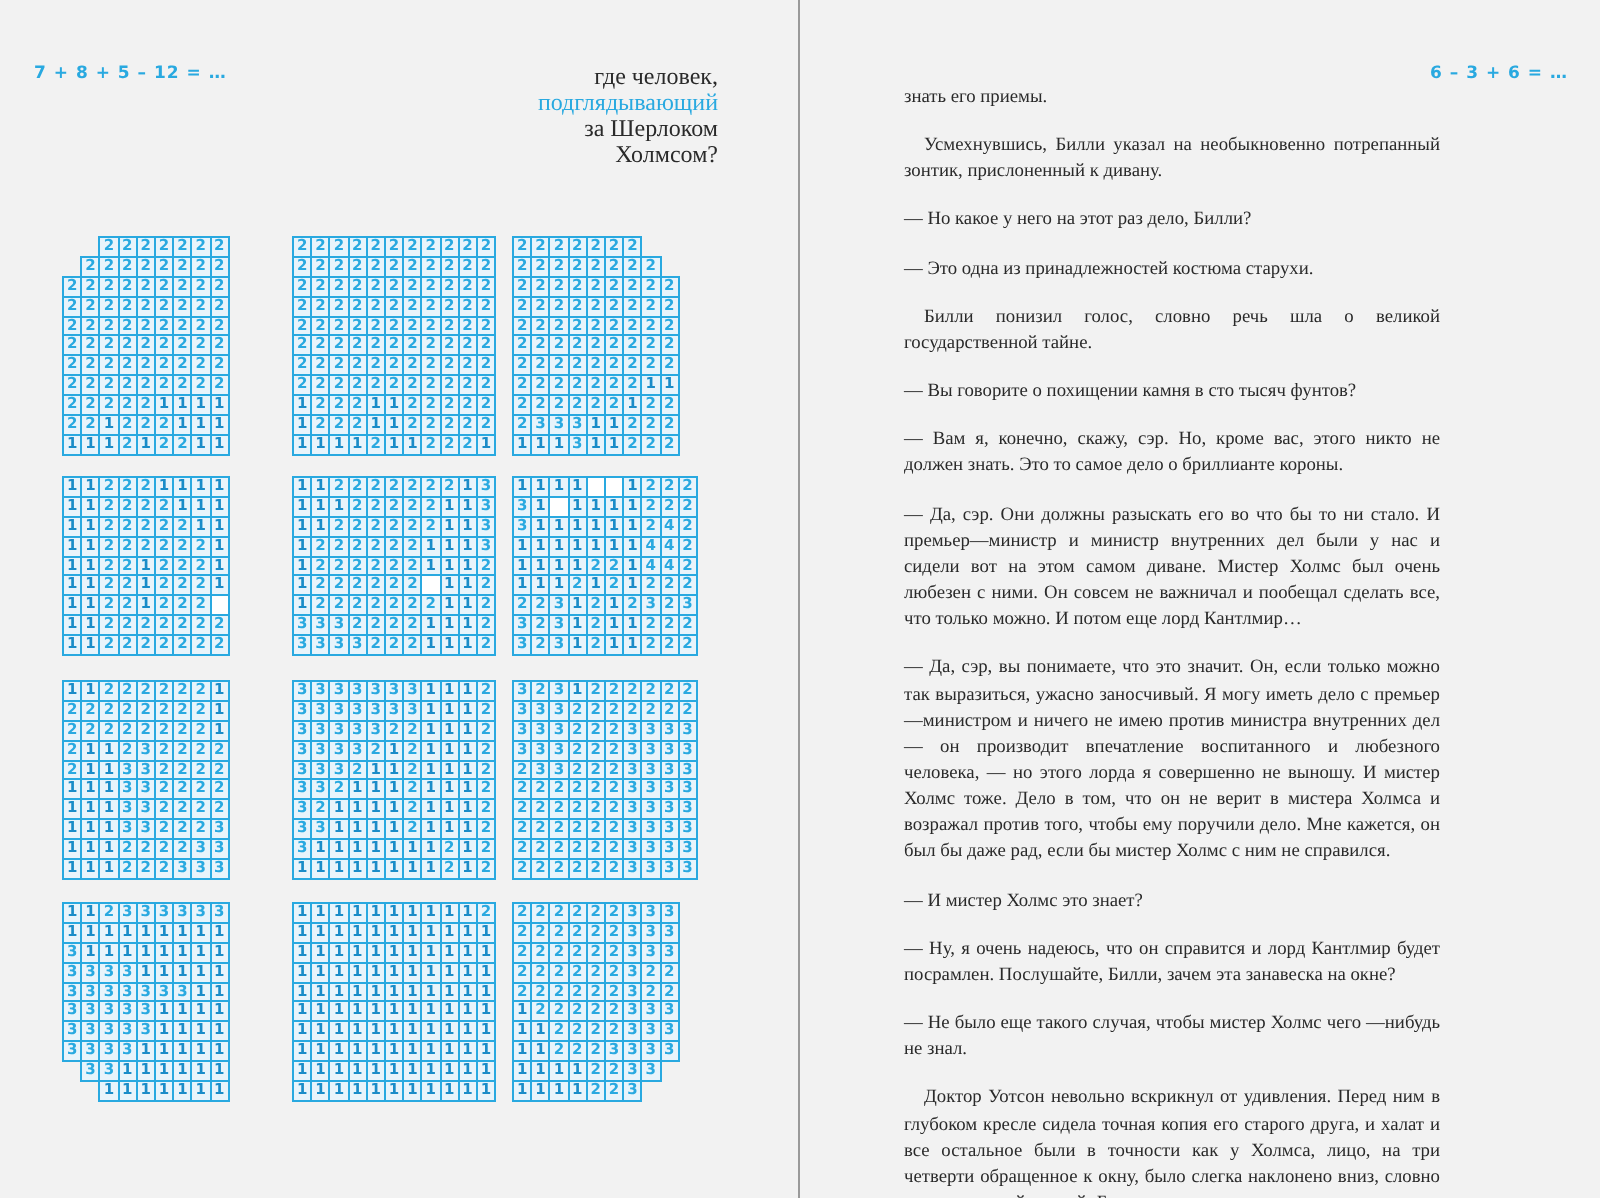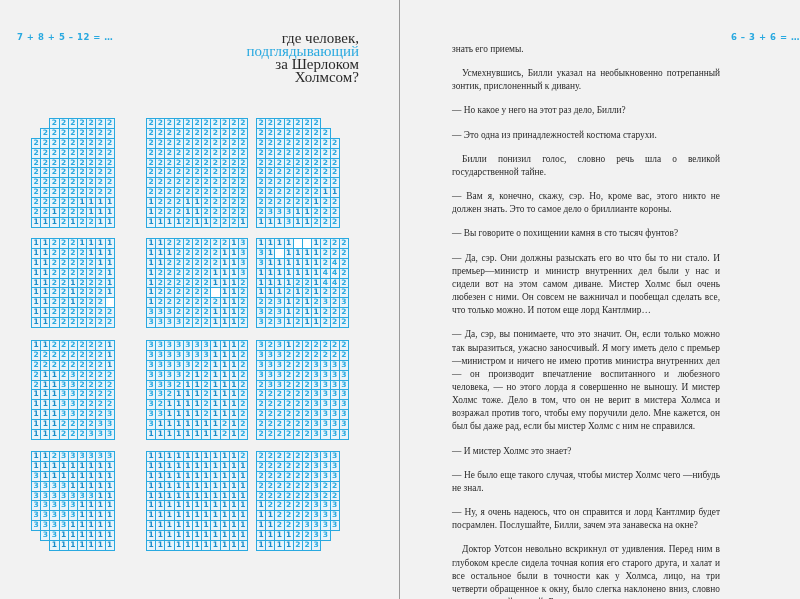--- a/index.html
+++ b/index.html
@@ -17,26 +17,26 @@
 
   .puzzle {
     position: absolute;
     font-family: "DejaVu Sans", sans-serif;
     font-size: 8.5px;
     font-weight: bold;
     color: #29a9e0;
     letter-spacing: 0.5px;
   }
   .puzzle-left { left: 17px; top: 32px; }
-  .puzzle-right { right: 0; top: 32px; }
+  .puzzle-right { right: 16px; top: 32px; }
 
   .question {
     position: absolute; right: 40px; top: 32px;
     text-align: right;
-    font-size: 15px; line-height: 13px;
+    font-size: 12px; line-height: 13px;
     color: #2a2a2a;
   }
   .question .hl { color: #29a9e0; text-align: center; }
 
   
   .mosaic { position: absolute; left: 25px; top: 118px; }
   .block {
     position: absolute;
     display: grid;
     grid-template-columns: repeat(var(--cols), 9.2px);
@@ -1290,23 +1290,23 @@
 
 <div class="page page-right">
   <div class="puzzle puzzle-right">6 – 3 + 6 = …</div>
 </div>
 <div class="body-text" id="body-text">
     <p>знать его приемы.</p>
     <p class="indent">Усмехнувшись, Билли указал на необыкновенно потрепанный зонтик, прислоненный к дивану.</p>
     <p>— Но какое у него на этот раз дело, Билли?</p>
     <p>— Это одна из принадлежностей костюма старухи.</p>
     <p class="indent">Билли понизил голос, словно речь шла о великой государственной тайне.</p>
+    <p>— Вы говорите о похищении камня в сто тысяч фунтов?</p>
     <p>— Вам я, конечно, скажу, сэр. Но, кроме вас, этого никто не должен знать. Это то самое дело о бриллианте короны.</p>
-    <p>— Вы говорите о похищении камня в сто тысяч фунтов?</p>
     <p>— Да, сэр. Они должны разыскать его во что бы то ни стало. И премьер—министр и министр внутренних дел были у нас и сидели вот на этом самом диване. Мистер Холмс был очень любезен с ними. Он совсем не важничал и пообещал сделать все, что только можно. И потом еще лорд Кантлмир…</p>
     <p>— Да, сэр, вы понимаете, что это значит. Он, если только можно так выразиться, ужасно заносчивый. Я могу иметь дело с премьер—министром и ничего не имею против министра внутренних дел — он производит впечатление воспитанного и любезного человека, — но этого лорда я совершенно не выношу. И мистер Холмс тоже. Дело в том, что он не верит в мистера Холмса и возражал против того, чтобы ему поручили дело. Мне кажется, он был бы даже рад, если бы мистер Холмс с ним не справился.</p>
     <p>— И мистер Холмс это знает?</p>
+    <p>— Ну, я очень надеюсь, что он справится и лорд Кантлмир будет посрамлен. Послушайте, Билли, зачем эта занавеска на окне?</p>
     <p>— Не было еще такого случая, чтобы мистер Холмс чего —нибудь не знал.</p>
-    <p>— Ну, я очень надеюсь, что он справится и лорд Кантлмир будет посрамлен. Послушайте, Билли, зачем эта занавеска на окне?</p>
     <p class="indent">Доктор Уотсон невольно вскрикнул от удивления. Перед ним в глубоком кресле сидела точная копия его старого друга, и халат и все остальное были в точности как у Холмса, лицо, на три четверти обращенное к окну, было слегка наклонено вниз, словно над невидимой книгой. Билли снял голову с туловища и подержал ее в руках.</p>
     <p>— Однажды у нас уже было что-то в этом роде.</p>
     <p>— Меня тогда еще здесь не было, — сказал Билли. Он раздвинул шторы и выглянул на улицу. — За нами из того дома ведут наблюдение. Вон в окне человек, хотите посмотреть?</p>
   </div>
 
 </body></html>

